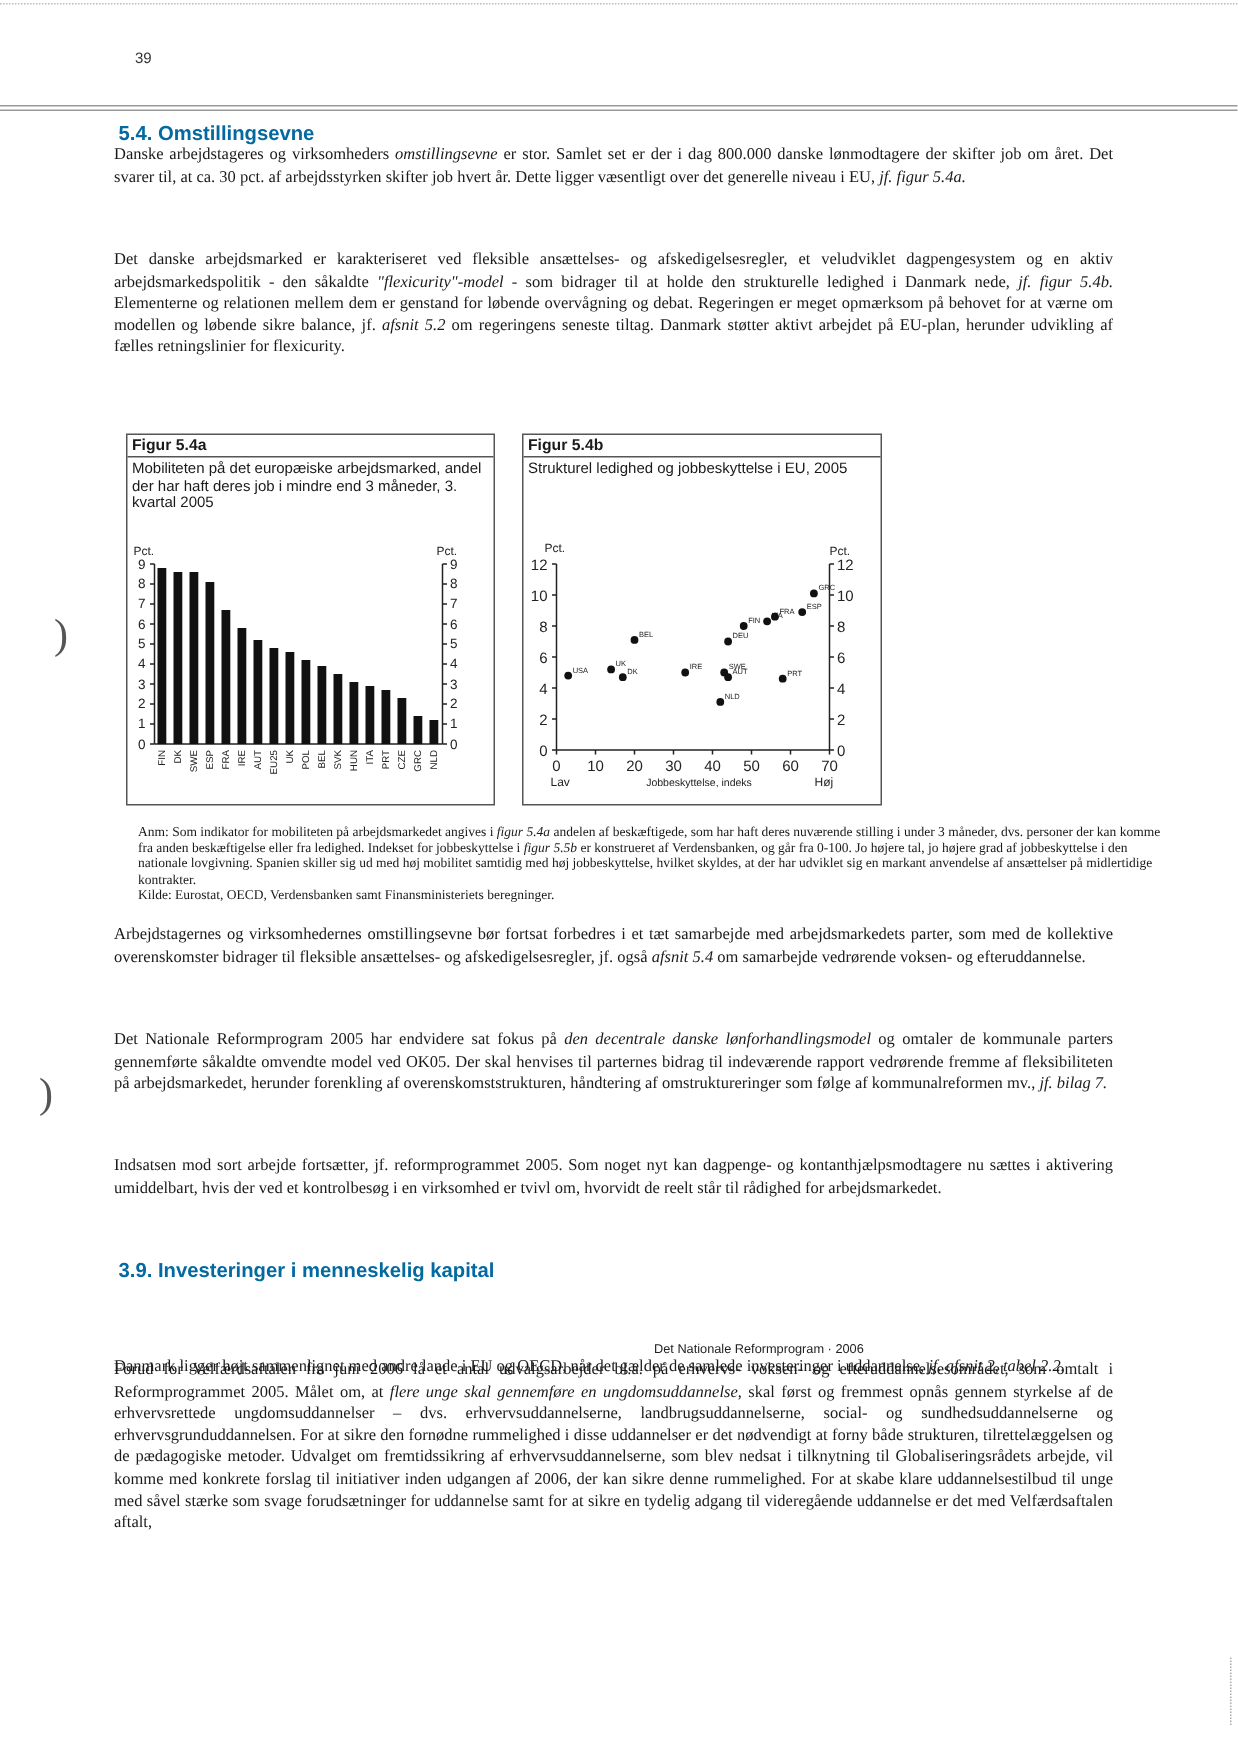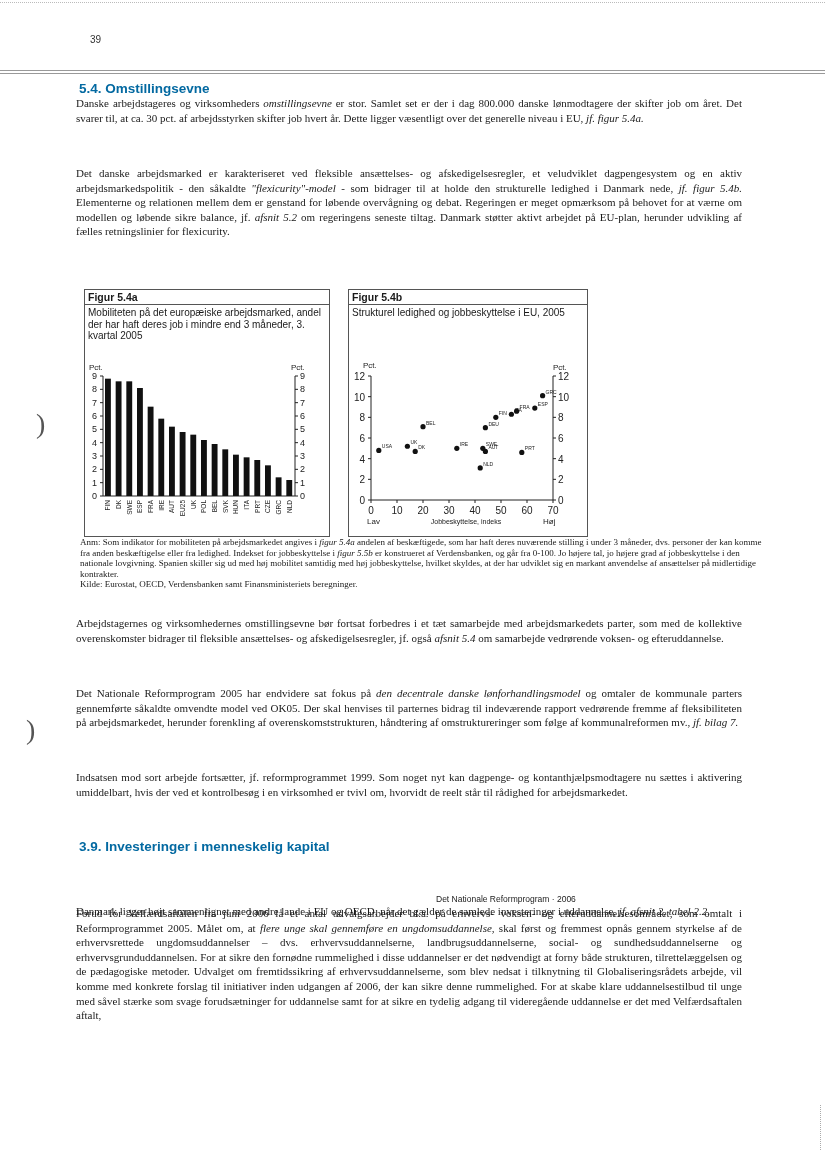--- a/index.html
+++ b/index.html
@@ -8,21 +8,21 @@
     .rule-top { position: absolute; left: 0; top: 2px; width: 825px; border-top: 1px dotted #bbb; }
     .page-num { position: absolute; left: 90px; top: 34px; font-family: "Liberation Sans", sans-serif; font-size: 10px; color: #333; }
     .hdr-lines { position: absolute; left: 0; top: 70px; width: 825px; }
     .hdr-lines div { border-top: 1px solid #999; margin-bottom: 2px; }
     .h2 { position: absolute; left: 78px; font-family: "Liberation Sans", sans-serif; font-weight: bold; font-size: 13.5px; color: #0369a1; margin: 1px; }
     .para { position: absolute; left: 76px; width: 666px; font-size: 11px; line-height: 14.6px; text-align: justify; margin: 0; }
     .para i { font-style: italic; }
     .fig { position: absolute; border: 1px solid #555; background: #fff; }
     .fig-tag { font-family: "Liberation Sans", sans-serif; font-weight: bold; font-size: 10.5px; padding: 1px 3px; border-bottom: 1px solid #555; }
     .fig-title { font-family: "Liberation Sans", sans-serif; font-weight: normal; font-size: 10px; line-height: 11.5px; padding: 2px 3px; }
-    .anm { position: absolute; left: 80px; top: 537px; width: 690px; font-size: 9px; line-height: 10.5px; margin: 0; }
+    .anm { position: absolute; left: 80px; top: 537px; width: 690px; font-size: 9px; line-height: 10.5px; margin: 12px; }
     .anm i { font-style: italic; }
     .footer-label { position: absolute; left: 422px; top: 894px; font-family: "Liberation Sans", sans-serif; font-size: 8.5px; color: #222; padding-left: 14px; }
     .paren { position: absolute; font-size: 28px; color: #555; font-family: "Liberation Serif", serif; }
     svg text { font-family: "Liberation Sans", sans-serif; }
     .vline-right { position: absolute; left: 820px; top: 1105px; height: 45px; border-left: 1px dotted #aaa; }
   </style>
 </head>
 <body>
 
 <div class="page">
@@ -219,21 +219,21 @@
   </div>
 
   <p class="anm"><span>Anm: Som indikator for mobiliteten på arbejdsmarkedet angives i </span><i>figur 5.4a</i><span> andelen af beskæftigede, som har haft deres nuværende stilling i under 3 måneder, dvs. personer der kan komme fra anden beskæftigelse eller fra ledighed. Indekset for jobbeskyttelse i </span><i>figur 5.5b</i><span> er konstrueret af Verdensbanken, og går fra 0-100. Jo højere tal, jo højere grad af jobbeskyttelse i den nationale lovgivning. Spanien skiller sig ud med høj mobilitet samtidig med høj jobbeskyttelse, hvilket skyldes, at der har udviklet sig en markant anvendelse af ansættelser på midlertidige kontrakter.</span><br><span>Kilde: Eurostat, OECD, Verdensbanken samt Finansministeriets beregninger.</span></p>
 
   <p class="para" style="top:616px;"><span>Arbejdstagernes og virksomhedernes omstillingsevne bør fortsat forbedres i et tæt samarbejde med arbejdsmarkedets parter, som med de kollektive overenskomster bidrager til fleksible ansættelses- og afskedigelsesregler, jf. også </span><i>afsnit 5.4</i><span> om samarbejde vedrørende voksen- og efteruddannelse.</span></p>
 
   <p class="para" style="top:686px;"><span>Det Nationale Reformprogram 2005 har endvidere sat fokus på </span><i>den decentrale danske lønforhandlingsmodel</i><span> og omtaler de kommunale parters gennemførte såkaldte omvendte model ved OK05. Der skal henvises til parternes bidrag til indeværende rapport vedrørende fremme af fleksibiliteten på arbejdsmarkedet, herunder forenkling af overenskomststrukturen, håndtering af omstruktureringer som følge af kommunalreformen mv., </span><i>jf. bilag 7.</i></p>
 
   <span class="paren" style="left:26px; top:714px;">)</span>
 
-  <p class="para" style="top:770px;">Indsatsen mod sort arbejde fortsætter, jf. reformprogrammet 1999. Som noget nyt kan dagpenge- og kontanthjælpsmodtagere nu sættes i aktivering umiddelbart, hvis der ved et kontrolbesøg i en virksomhed er tvivl om, hvorvidt de reelt står til rådighed for arbejdsmarkedet.</p>
+  <p class="para" style="top:770px;">Indsatsen mod sort arbejde fortsætter, jf. reformprogrammet 2005. Som noget nyt kan dagpenge- og kontanthjælpsmodtagere nu sættes i aktivering umiddelbart, hvis der ved et kontrolbesøg i en virksomhed er tvivl om, hvorvidt de reelt står til rådighed for arbejdsmarkedet.</p>
 
   <h2 class="h2" style="top:838px;">3.9. Investeringer i menneskelig kapital</h2>
 
   <p class="para" style="top:904px;"><span>Danmark ligger højt sammenlignet med andre lande i EU og OECD, når det gælder de samlede investeringer i uddannelse, </span><i>jf. afsnit 2, tabel 2.2.</i></p>
 
   <div class="footer-label">Det Nationale Reformprogram · 2006</div>
 
   <p class="para" style="top:906px;"><span>Forud for Velfærdsaftalen fra juni 2006 lå et antal udvalgsarbejder bl.a. på erhvervs- voksen- og efteruddannelsesområdet, som omtalt i Reformprogrammet 2005. Målet om, at </span><i>flere unge skal gennemføre en ungdomsuddannelse</i><span>, skal først og fremmest opnås gennem styrkelse af de erhvervsrettede ungdomsuddannelser – dvs. erhvervsuddannelserne, landbrugsuddannelserne, social- og sundhedsuddannelserne og erhvervsgrunduddannelsen. For at sikre den fornødne rummelighed i disse uddannelser er det nødvendigt at forny både strukturen, tilrettelæggelsen og de pædagogiske metoder. Udvalget om fremtidssikring af erhvervsuddannelserne, som blev nedsat i tilknytning til Globaliseringsrådets arbejde, vil komme med konkrete forslag til initiativer inden udgangen af 2006, der kan sikre denne rummelighed. For at skabe klare uddannelsestilbud til unge med såvel stærke som svage forudsætninger for uddannelse samt for at sikre en tydelig adgang til videregående uddannelse er det med Velfærdsaftalen aftalt,</span></p>
 
   <div class="vline-right"></div>

